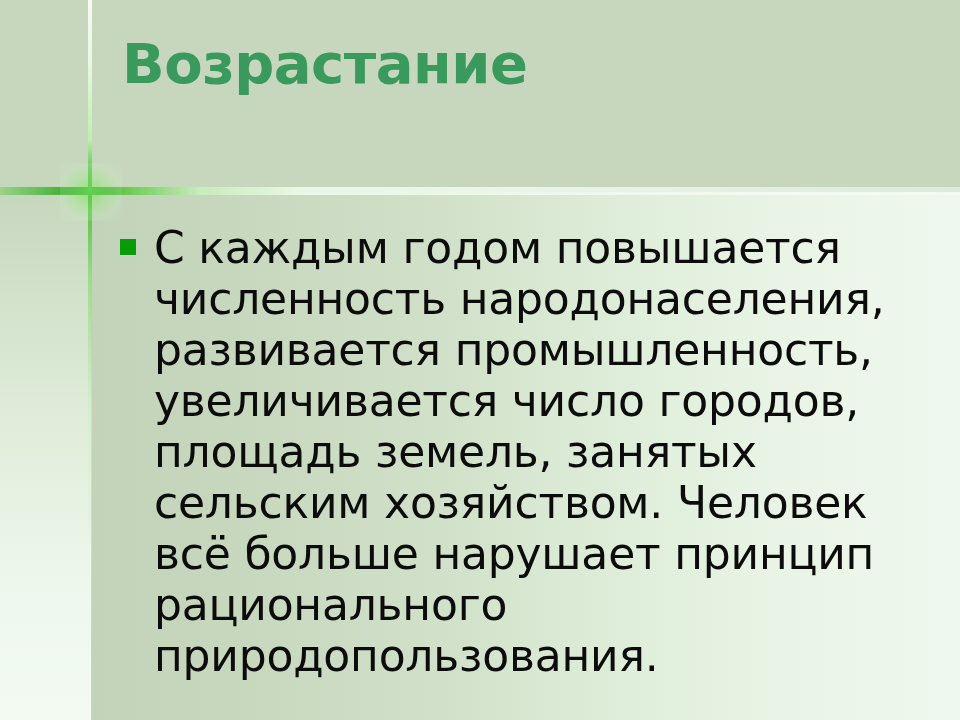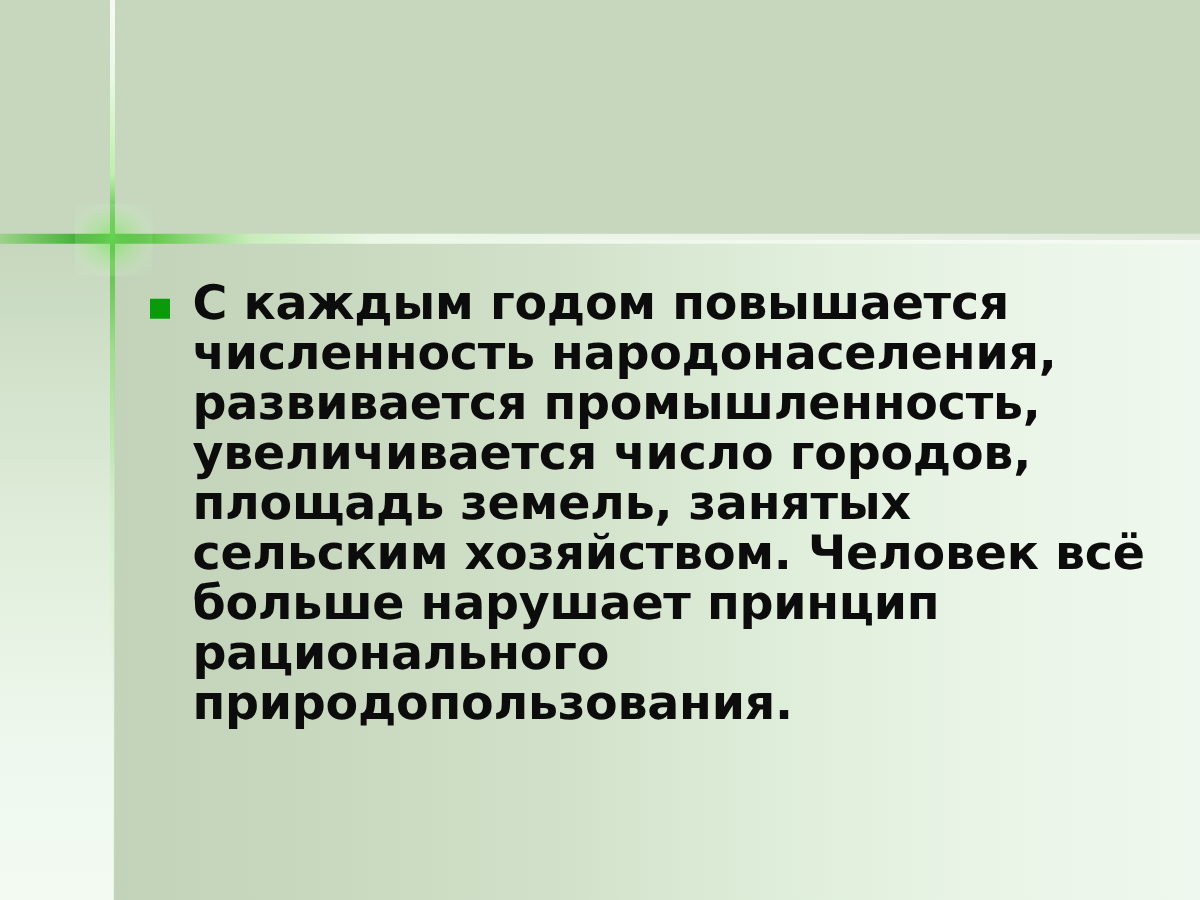--- a/index.html
+++ b/index.html
@@ -158,40 +158,41 @@
     background: #0a9b0a;
     margin-top: 17px;
     margin-right: 18px;
   }
 
   .bullet-text {
     flex: 1 1 auto;
     margin: 0;
     color: #0c0c0c;
     font-family: "DejaVu Sans", "Liberation Sans", sans-serif;
-    font-weight: 700;
-    font-size: 38px;
-    line-height: 40px;
+    font-weight: 400;
+    font-size: 44px;
+    line-height: 51px;
     letter-spacing: -0.2px;
   }
 </style>
 </head>
 <body>
 
 <div id="slide">
 
   <div class="bg-left-column"></div>
   <div class="bg-header-band"></div>
   <div class="bg-body-panel"></div>
 
   <div class="deco-hline"></div>
   <div class="deco-vline"></div>
   <div class="deco-cross-glow"></div>
 
   <div class="title-block">
+    <div class="title-line">Возрастание</div>
   </div>
 
   <div class="body-block">
     <div class="bullet-item">
       <span class="bullet-marker"></span>
       <p class="bullet-text">С каждым годом повышается численность народонаселения, развивается промышленность, увеличивается число городов, площадь земель, занятых сельским хозяйством. Человек всё больше нарушает принцип рационального природопользования.</p>
     </div>
   </div>
 
 </div>

